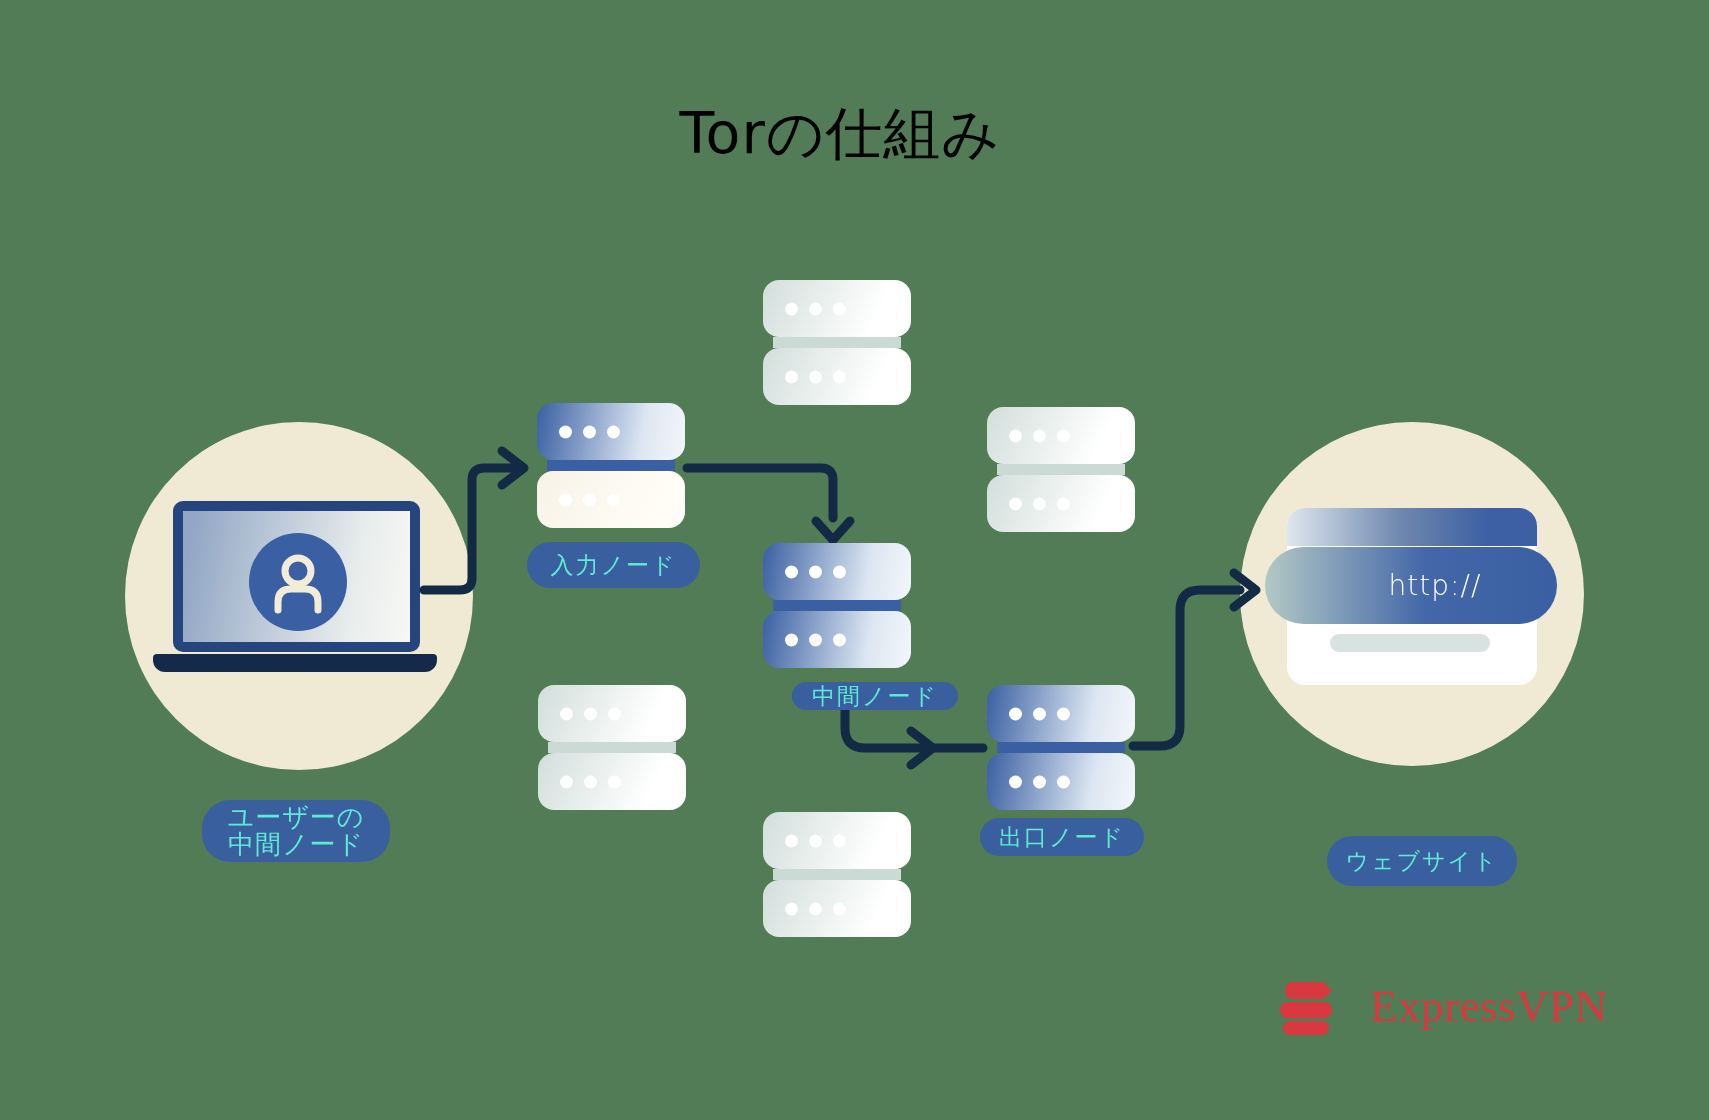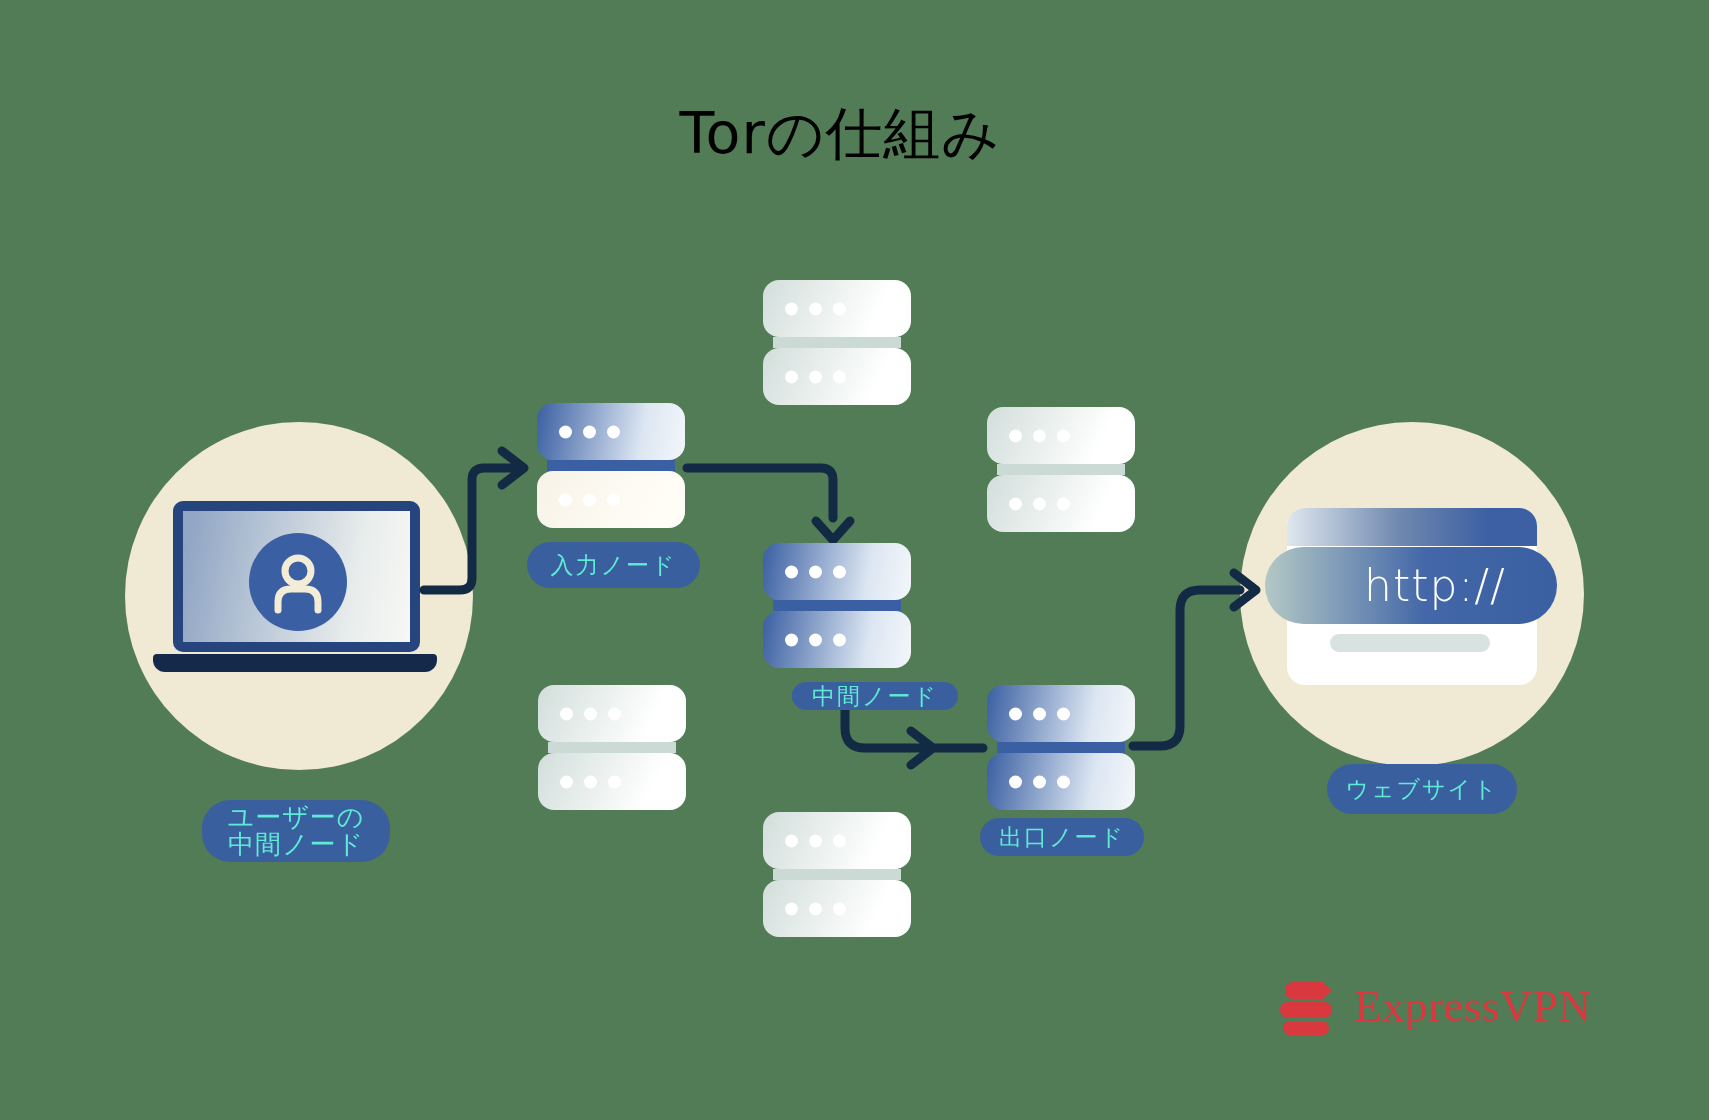--- a/index.html
+++ b/index.html
@@ -69,21 +69,21 @@
     background:#3a5f9f;border-radius:28px;
     color:#5eead4;
     display:flex;flex-direction:column;align-items:center;justify-content:center;
     font-size:23px;letter-spacing:2px;
     line-height:27px;text-align:center;
   }
   .pill-user{left:202px;top:800px;width:188px;height:62px;font-size:26px;letter-spacing:1px;}
   .pill-entry{left:527px;top:542px;width:173px;height:46px;}
   .pill-middle{left:792px;top:682px;width:166px;height:28px;}
   .pill-exit{left:980px;top:818px;width:164px;height:38px;}
-  .pill-website{left:1327px;top:764px;width:190px;height:50px;}
+  .pill-website{left:1327px;top:836px;width:190px;height:50px;}
 
   
   .browser-card{
     position:absolute;left:1287px;top:508px;width:250px;height:177px;
     background:#ffffff;border-radius:18px;
   }
   .browser-topbar{
     position:absolute;left:0;top:0;width:250px;height:38px;
     border-radius:18px 18px 0 0;
     background:linear-gradient(90deg,#dfe7ee 0%,#6f88ae 45%,#3c60a3 80%);
@@ -91,31 +91,31 @@
   .browser-contentbar{
     position:absolute;left:1330px;top:634px;width:160px;height:18px;
     border-radius:9px;background:#d7e2e1;
   }
   .address-pill{
     position:absolute;left:1265px;top:547px;width:292px;height:77px;
     border-radius:39px;
     background:linear-gradient(90deg,#b3c8c5 0%,#4367a8 55%,#3a5fa2 100%);
     display:flex;align-items:center;justify-content:center;
     padding-left:48px;box-sizing:border-box;
-    color:#ffffff;font-size:44px;font-weight:300;letter-spacing:1px;
+    color:#ffffff;font-size:28px;font-weight:300;letter-spacing:1px;
   }
 
   
   .arrows{position:absolute;left:0;top:0;}
   .arrows path{stroke:#132a44;stroke-width:9;fill:none;stroke-linecap:round;stroke-linejoin:round;}
 
   
   .brand{position:absolute;left:1280px;top:977px;display:flex;align-items:center;}
   .brand-name{
-    margin-left:16px;
+    margin-left:32px;
     font-family:"Liberation Serif","DejaVu Serif",serif;
     font-size:45px;color:#d9383f;letter-spacing:0.5px;
     line-height:58px;
   }
 </style>
 </head>
 <body>
 
 <div class="stage">
 

